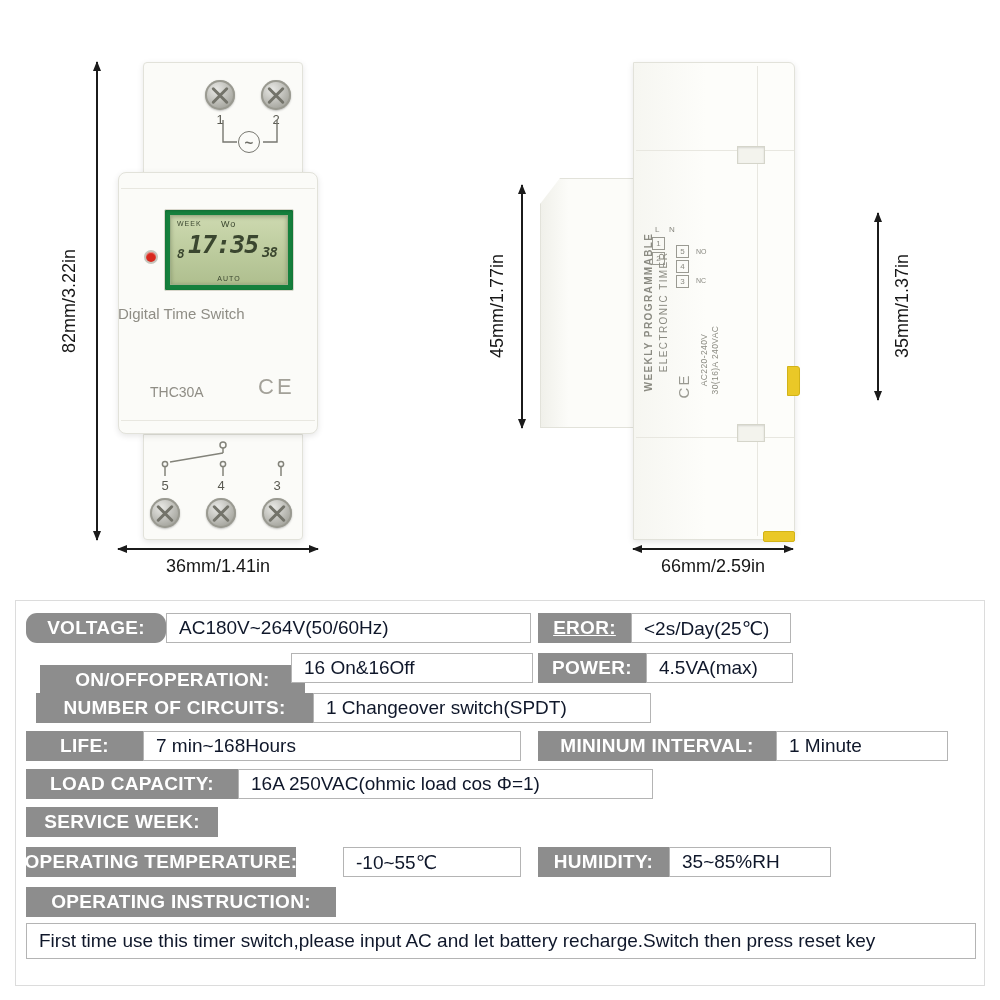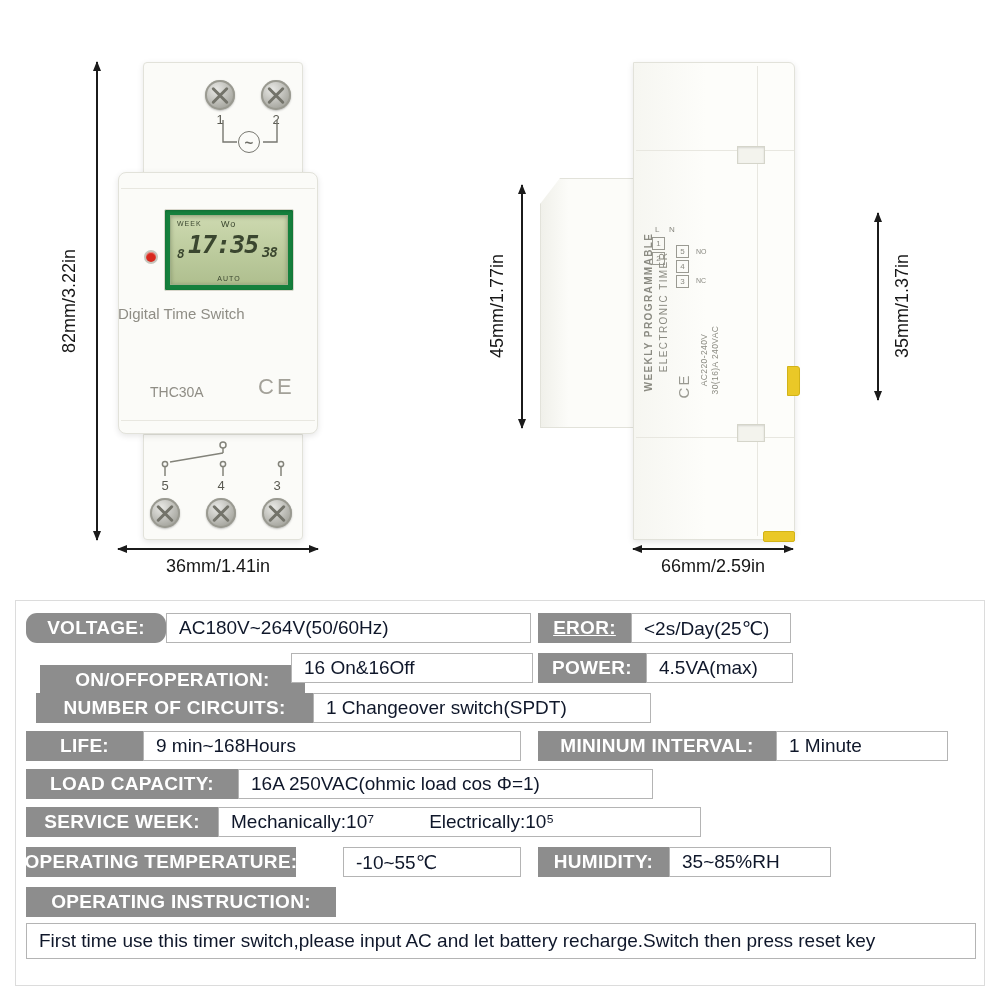--- a/index.html
+++ b/index.html
@@ -178,32 +178,28 @@
 
     <div class="chip" style="left:24px;top:52px;width:265px;margin-top:12px;">ON/OFFOPERATION:</div>
     <div class="val" style="left:275px;top:52px;width:242px;">16 On&amp;16Off</div>
     <div class="chip" style="left:522px;top:52px;width:108px;">POWER:</div>
     <div class="val" style="left:630px;top:52px;width:147px;">4.5VA(max)</div>
 
     <div class="chip" style="left:20px;top:92px;width:277px;">NUMBER OF CIRCUITS:</div>
     <div class="val" style="left:297px;top:92px;width:338px;">1 Changeover switch(SPDT)</div>
 
     <div class="chip" style="left:10px;top:130px;width:117px;">LIFE:</div>
-    <div class="val" style="left:127px;top:130px;width:378px;">9 min~168Hours</div>
+    <div class="val" style="left:127px;top:130px;width:378px;">7 min~168Hours</div>
     <div class="chip" style="left:522px;top:130px;width:238px;">MININUM INTERVAL:</div>
     <div class="val" style="left:760px;top:130px;width:172px;">1 Minute</div>
 
     <div class="chip" style="left:10px;top:168px;width:212px;">LOAD CAPACITY:</div>
     <div class="val" style="left:222px;top:168px;width:415px;">16A 250VAC(ohmic load cos Φ=1)</div>
 
     <div class="chip" style="left:10px;top:206px;width:192px;">SERVICE WEEK:</div>
-    <div class="val" style="left:202px;top:206px;width:483px;gap:55px;">
-      <span>Mechanically:10⁷</span>
-      <span>Electrically:10⁵</span>
-    </div>
 
     <div class="chip" style="left:10px;top:246px;width:270px;text-align:center;">OPERATING TEMPERATURE:</div>
     <div class="val" style="left:327px;top:246px;width:178px;">-10~55℃</div>
     <div class="chip" style="left:522px;top:246px;width:131px;">HUMIDITY:</div>
     <div class="val" style="left:653px;top:246px;width:162px;">35~85%RH</div>
 
     <div class="chip" style="left:10px;top:286px;width:310px;">OPERATING INSTRUCTION:</div>
 
     <div class="val" style="left:10px;top:322px;width:950px;height:36px;">First time use this timer switch,please input AC and let battery recharge.Switch then press reset key</div>
   </div>

